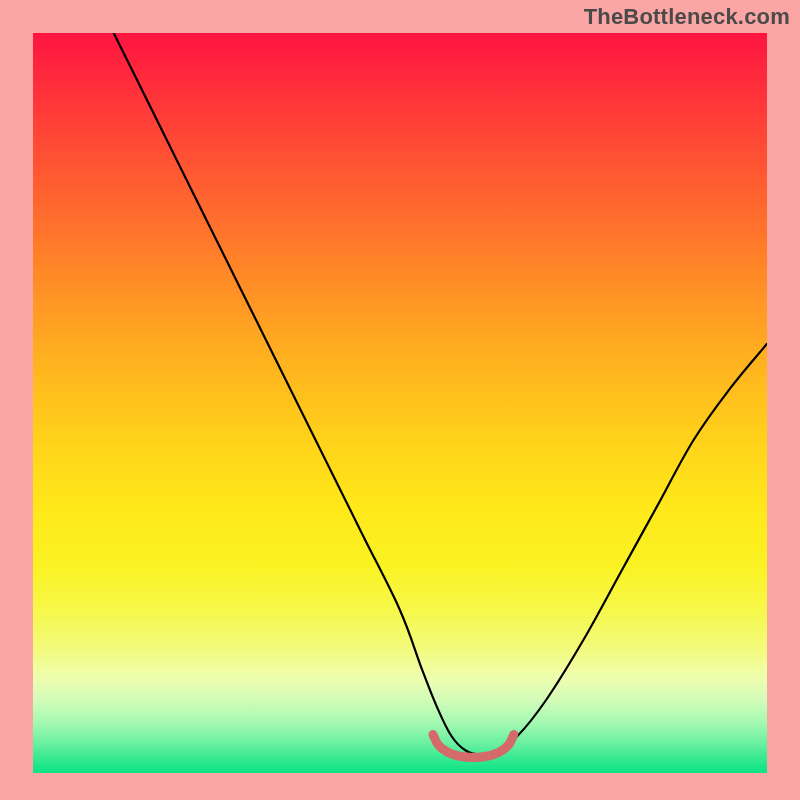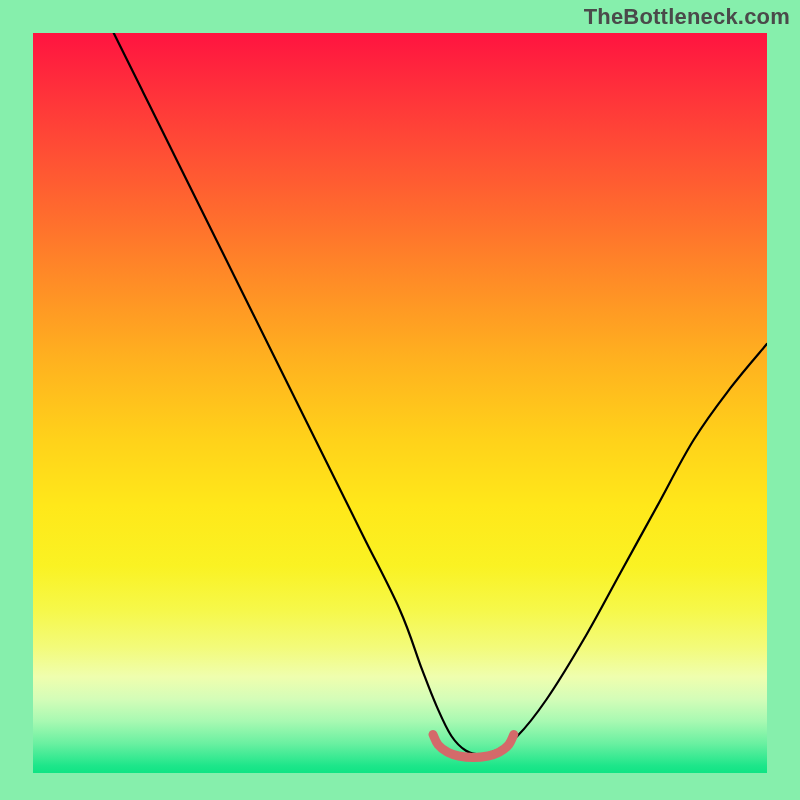--- a/index.html
+++ b/index.html
@@ -8,21 +8,21 @@
     width: 800px;
     height: 800px;
     background: #000;
     overflow: hidden;
     font-family: Arial, Helvetica, sans-serif;
   }
   .frame {
     position: relative;
     width: 800px;
     height: 800px;
-    background: #86efac;
+    background: #fca5a5;
   }
   .watermark {
     position: absolute;
     top: 4px;
     right: 10px;
     color: #4a4a4a;
     font-size: 22px;
     font-weight: 600;
     letter-spacing: 0.2px;
     z-index: 10;

